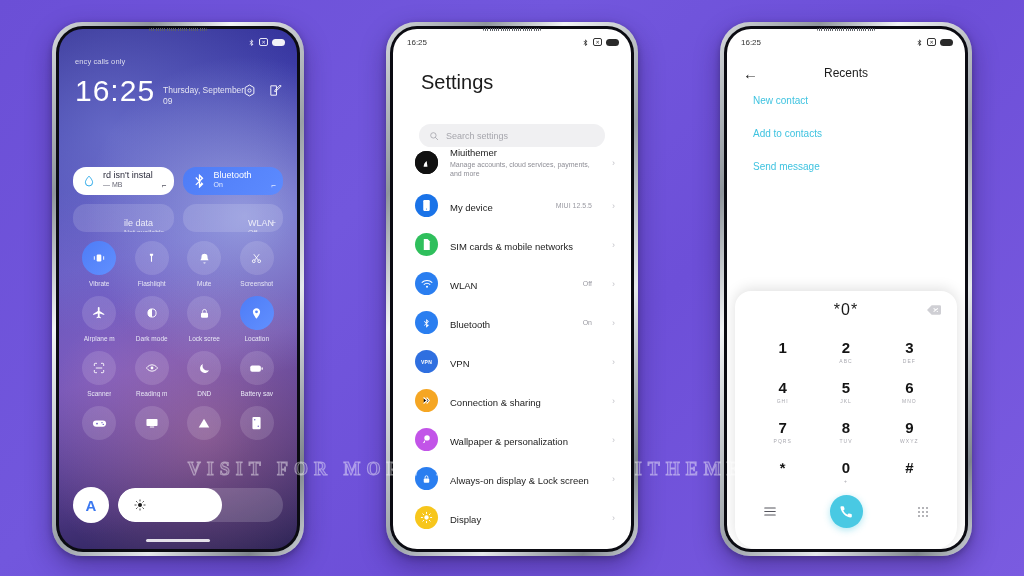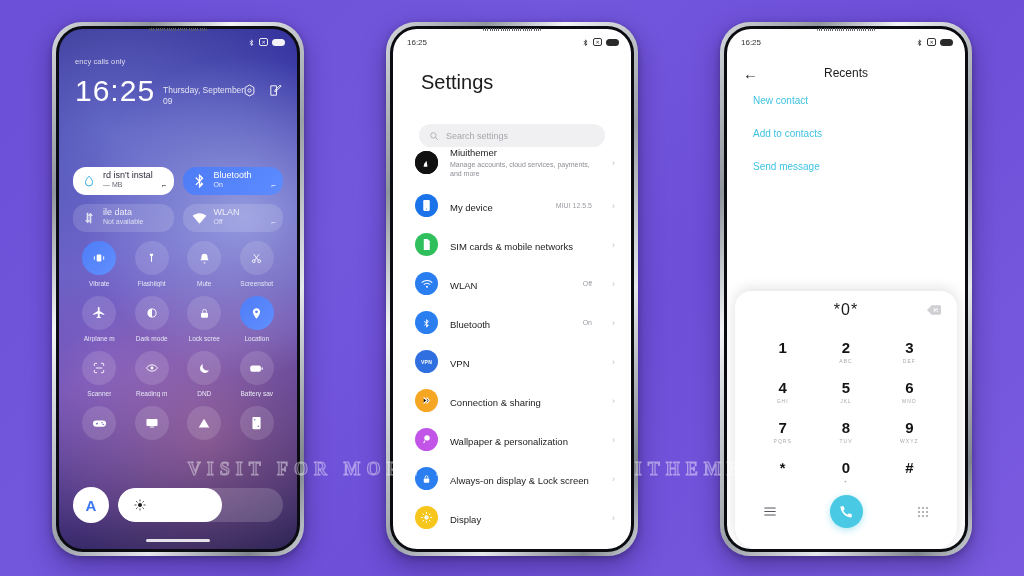--- a/index.html
+++ b/index.html
@@ -70,21 +70,21 @@
   .icn-btn { width:15px; height:15px; opacity:.92; }
 
   .qs-wrap { position:absolute; top:138px; left:14px; right:14px; }
   .qs-big-row { display:flex; gap:9px; margin-bottom:9px; }
   .qs-big {
     flex:1; height:28px; border-radius:13px; padding:7px 9px;
     display:flex; align-items:flex-end; gap:7px; position:relative; overflow:hidden;
   }
   .qs-big.white { background:#ffffff; color:#2a2a3a; }
   .qs-big.on    { background: linear-gradient(135deg,#4e7cf6,#5d8bff); color:#fff; }
-  .qs-big.off   { background: rgba(255,255,255,.14); color:#ececf8; }
+  .qs-big.off   { background: rgba(255,255,255,.14); color:#ececf8;flex-direction:column; }
   .qs-big .ttl { font-size:9px; font-weight:400; line-height:1.15; }
   .qs-big .sub { font-size:7px; opacity:.85; margin-top:1px; }
   .qs-arrow { position:absolute; right:7px; bottom:5px; font-size:8px; opacity:.8; transform:rotate(0deg); }
 
   .qs-grid { display:grid; grid-template-columns:repeat(4,1fr); row-gap:9px; margin-top:4px; }
   .qs-cell { display:flex; flex-direction:column; align-items:center; }
   .qs-circ {
     width:34px; height:34px; border-radius:50%;
     background: rgba(255,255,255,.13);
     display:flex; align-items:center; justify-content:center; color:#fff;

